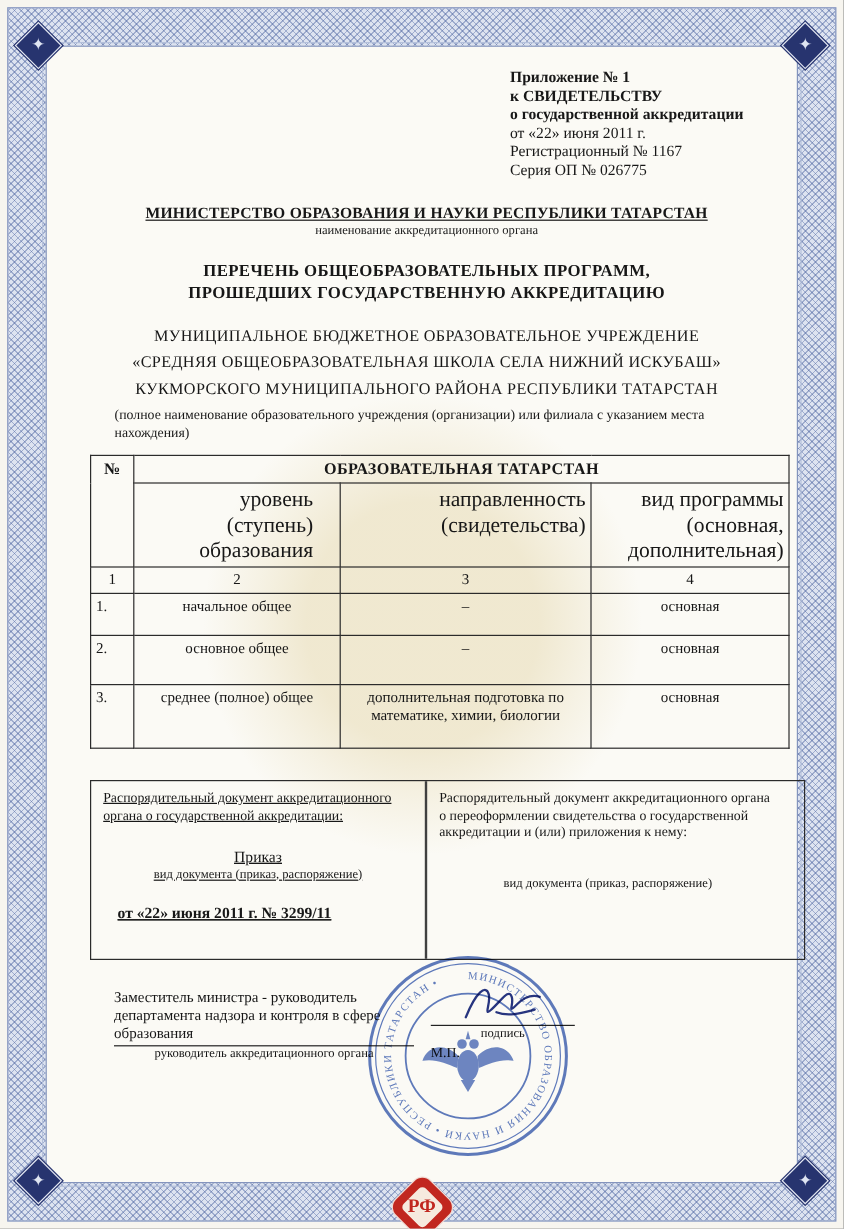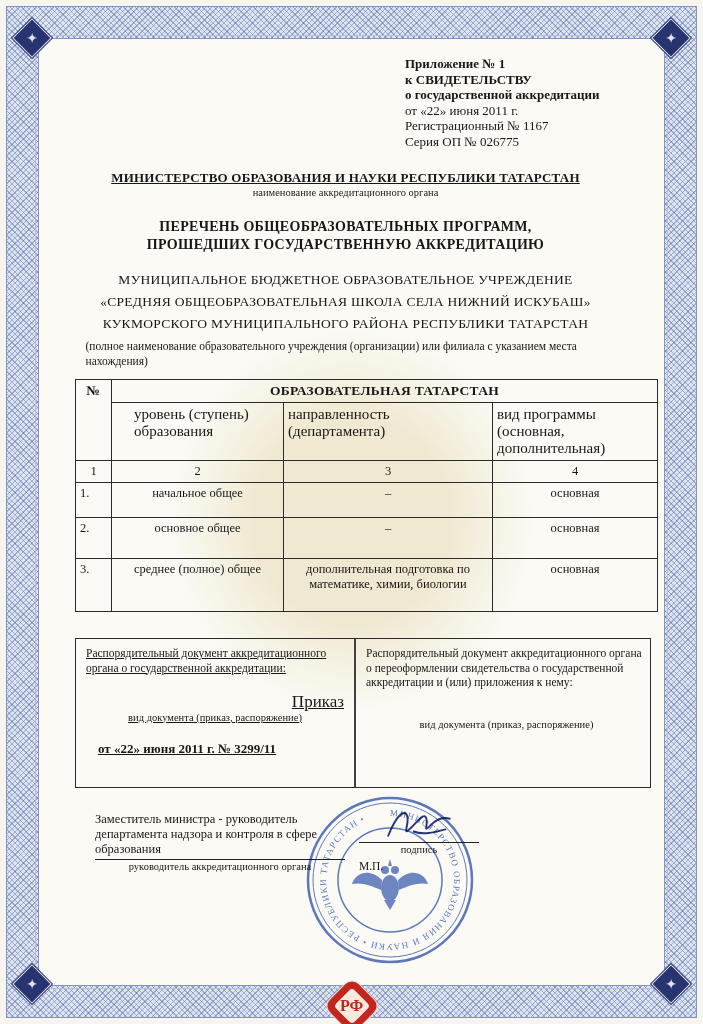--- a/index.html
+++ b/index.html
@@ -30,47 +30,47 @@
     color:#dfe5f2;font-size:14px;
   }
   .corner.tl{top:20px;left:14px}.corner.tr{top:20px;right:14px}
   .corner.bl{bottom:22px;left:14px}.corner.br{bottom:22px;right:14px}
   .watermark{
     position:absolute;left:50%;top:320px;width:380px;height:400px;transform:translateX(-50%);
     border-radius:50%;z-index:1;
     background:radial-gradient(ellipse at center, rgba(214,192,124,.30) 0 36%, rgba(214,192,124,.14) 52%, rgba(214,192,124,0) 68%);
   }
   
-  .content{position:absolute;left:40px;right:52px;top:40px;z-index:2;}
+  .content{position:absolute;left:40px;right:32px;top:40px;z-index:2;}
   .hdr{width:240px;margin:16px 6px 0 auto;font-size:13px;line-height:15.5px;}
   .hdr .b{font-weight:bold;}
   .ministry{margin-top:21px;text-align:center;font-weight:bold;font-size:13px;
     text-decoration:underline;letter-spacing:.2px;}
   .small-cap{text-align:center;font-size:10.5px;margin-top:1px;color:#222;}
   .title{margin-top:20px;text-align:center;font-weight:bold;font-size:14px;line-height:18px;letter-spacing:.3px;}
   .org{margin-top:15px;text-align:center;font-size:13.5px;line-height:22px;letter-spacing:.3px;}
   .addr{margin-top:5px;text-align:center;font-weight:bold;font-size:13px;line-height:22.5px;}
   .addr span{text-decoration:underline;}
   .org-cap{margin-top:4px;text-align:left;font-size:11.5px;line-height:15px;width:520px;margin-left:auto;margin-right:auto;}
   
   table.prog{margin:10px 0 0 35px;border-collapse:collapse;width:582px;table-layout:fixed;font-size:12.5px;}
   table.prog td{border:1px solid #2b2b2b;padding:3px 4px;vertical-align:top;}
   .th-main{text-align:center;font-weight:bold;font-size:13.5px;letter-spacing:.3px;}
-  .th-sub{text-align:left;font-size:15px;height:50px;padding-top:4px;}
+  .th-sub{text-align:right;font-size:18px;height:50px;padding-top:4px;}
   .th-sub.lvlh{padding-left:22px;padding-right:22px;}
   .num-row td{height:14px;text-align:center;padding:1px;}
   .td-no{text-align:left;padding-left:8px;}
   .td-c{text-align:center;}
   .lvl{padding-left:28px;padding-right:28px;text-align:center;}
   tr.r1 td{height:28px;} tr.r2 td{height:34px;} tr.r3 td{height:46px;}
   
   .orders{display:grid;grid-template-columns:280px 301px;margin:26px 0 0 35px;border:1px solid #2b2b2b;min-height:148px;}
   .ord-l{padding:7px 10px;border-right:2px solid #404040;font-size:11.5px;line-height:14.5px;text-decoration:underline;}
   .ord-r{padding:7px 10px;font-size:11.5px;line-height:14.5px;}
-  .doc-type{margin-top:20px;text-align:right;font-size:17px;}
+  .doc-type{margin-top:20px;text-align:center;font-size:13px;}
   .doc-type span{text-decoration:underline;}
   .doc-cap{text-align:center;font-size:10.5px;margin-top:1px;}
   .doc-num{margin-top:17px;font-weight:bold;font-size:13px;padding-left:12px;}
   .doc-num span{text-decoration:underline;}
   .ord-r .doc-cap{margin-top:28px;}
   
   .sig{display:grid;grid-template-columns:250px 148px 184px;margin:16px 0 0 55px;align-items:end;font-size:12.5px;}
   .sig-col{display:flex;flex-direction:column;justify-content:flex-end;}
   .sig-line{border-top:1px solid #222;margin-top:2px;}
   .sig-cap{font-size:10.5px;text-align:center;margin-top:1px;}
@@ -136,21 +136,21 @@
           <col style="width:209px">
           <col style="width:165px">
         </colgroup>
       <tbody>
         <tr>
           <td class="th-main" rowspan="2">№</td>
           <td class="th-main" colspan="3">ОБРАЗОВАТЕЛЬНАЯ ТАТАРСТАН</td>
         </tr>
         <tr>
           <td class="th-sub lvlh">уровень (ступень) образования</td>
-          <td class="th-sub">направленность (департамента)</td>
+          <td class="th-sub">направленность (свидетельства)</td>
           <td class="th-sub">вид программы (основная, дополнительная)</td>
         </tr>
         <tr class="num-row">
           <td>1</td>
           <td>2</td>
           <td>3</td>
           <td>4</td>
         </tr>
         <tr class="r1">
           <td class="td-no">1.</td>

